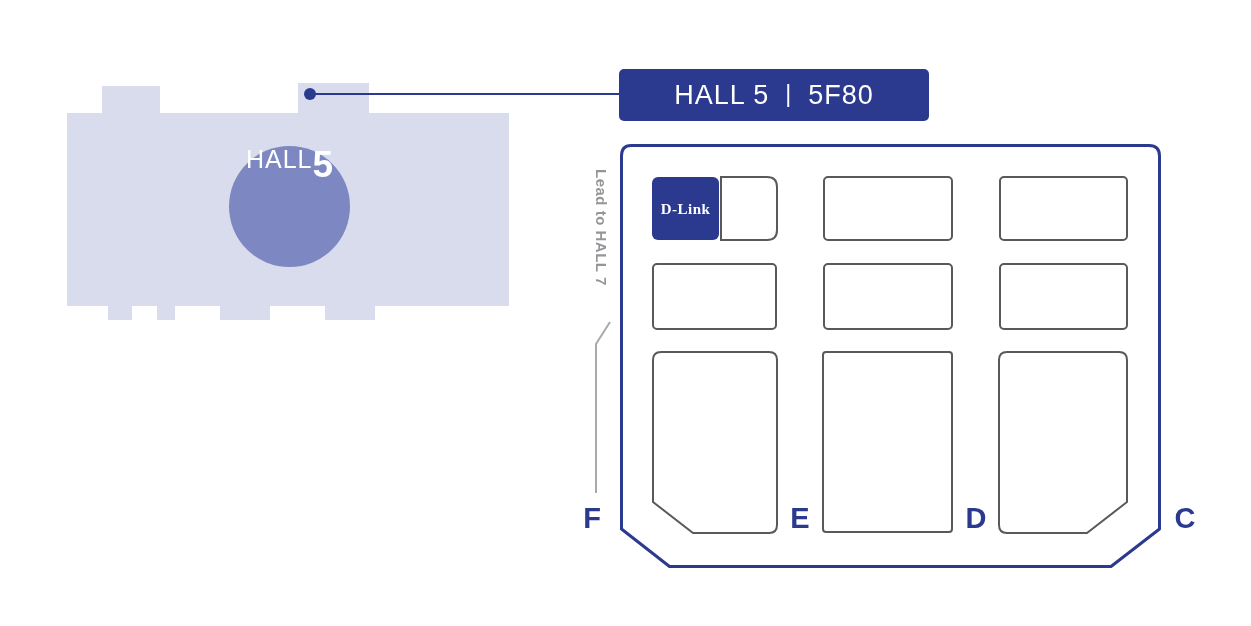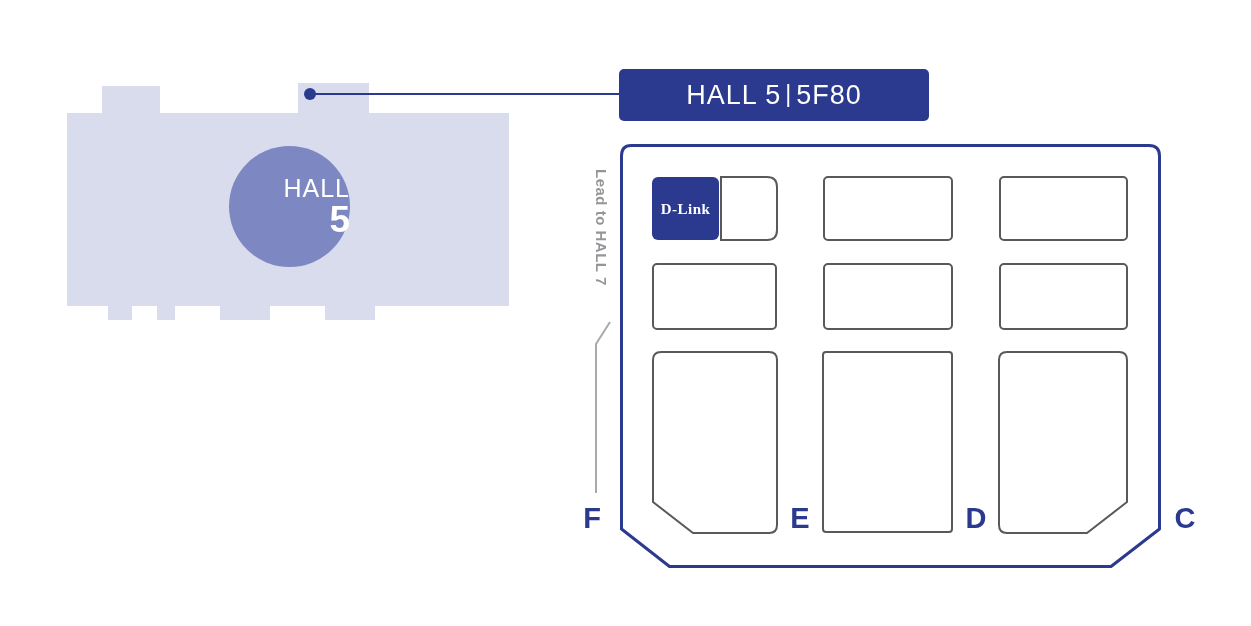--- a/index.html
+++ b/index.html
@@ -12,42 +12,42 @@
   }
   .abs { position: absolute; }
 
   
   .hall-part { background: #d9dcec; }
   .hall-circle {
     left: 229px; top: 146px; width: 121px; height: 121px;
     border-radius: 50%;
     background: #7d87c1;
     color: #ffffff;
-    display: flex; flex-direction: column;
-    align-items: flex-end; justify-content: center;
+    display: flex; 
+    align-items: flex-start; justify-content: center;
     text-align: center;
   }
   .hall-circle .hall-word { font-size: 25px; line-height: 26px; letter-spacing: 1px; font-weight: 400; }
   .hall-circle .hall-num  { font-size: 37px; line-height: 37px; font-weight: 700; }
 
   
   .connector-dot {
     left: 304px; top: 88px; width: 12px; height: 12px;
     border-radius: 50%; background: #2b3a8f;
   }
   .connector-line {
     left: 313px; top: 93px; width: 307px; height: 2px;
     background: #2b3a8f;
   }
   .callout-banner {
     left: 619px; top: 69px; width: 310px; height: 52px;
     background: #2b3a8f; border-radius: 5px;
     color: #ffffff;
     display: flex; align-items: center; justify-content: center;
-    gap: 4px;
+    gap: 16px;
     font-size: 27px; letter-spacing: 1px; font-weight: 400;
   }
   .callout-banner .sep { font-size: 23px; position: relative; top: -1px; }
 
   
   .plan-svg { left: 620px; top: 144px; }
 
   .aisle-letter {
     width: 30px; top: 503px; text-align: center;
     color: #2b3a8f; font-weight: 700; font-size: 29px; line-height: 30px;

